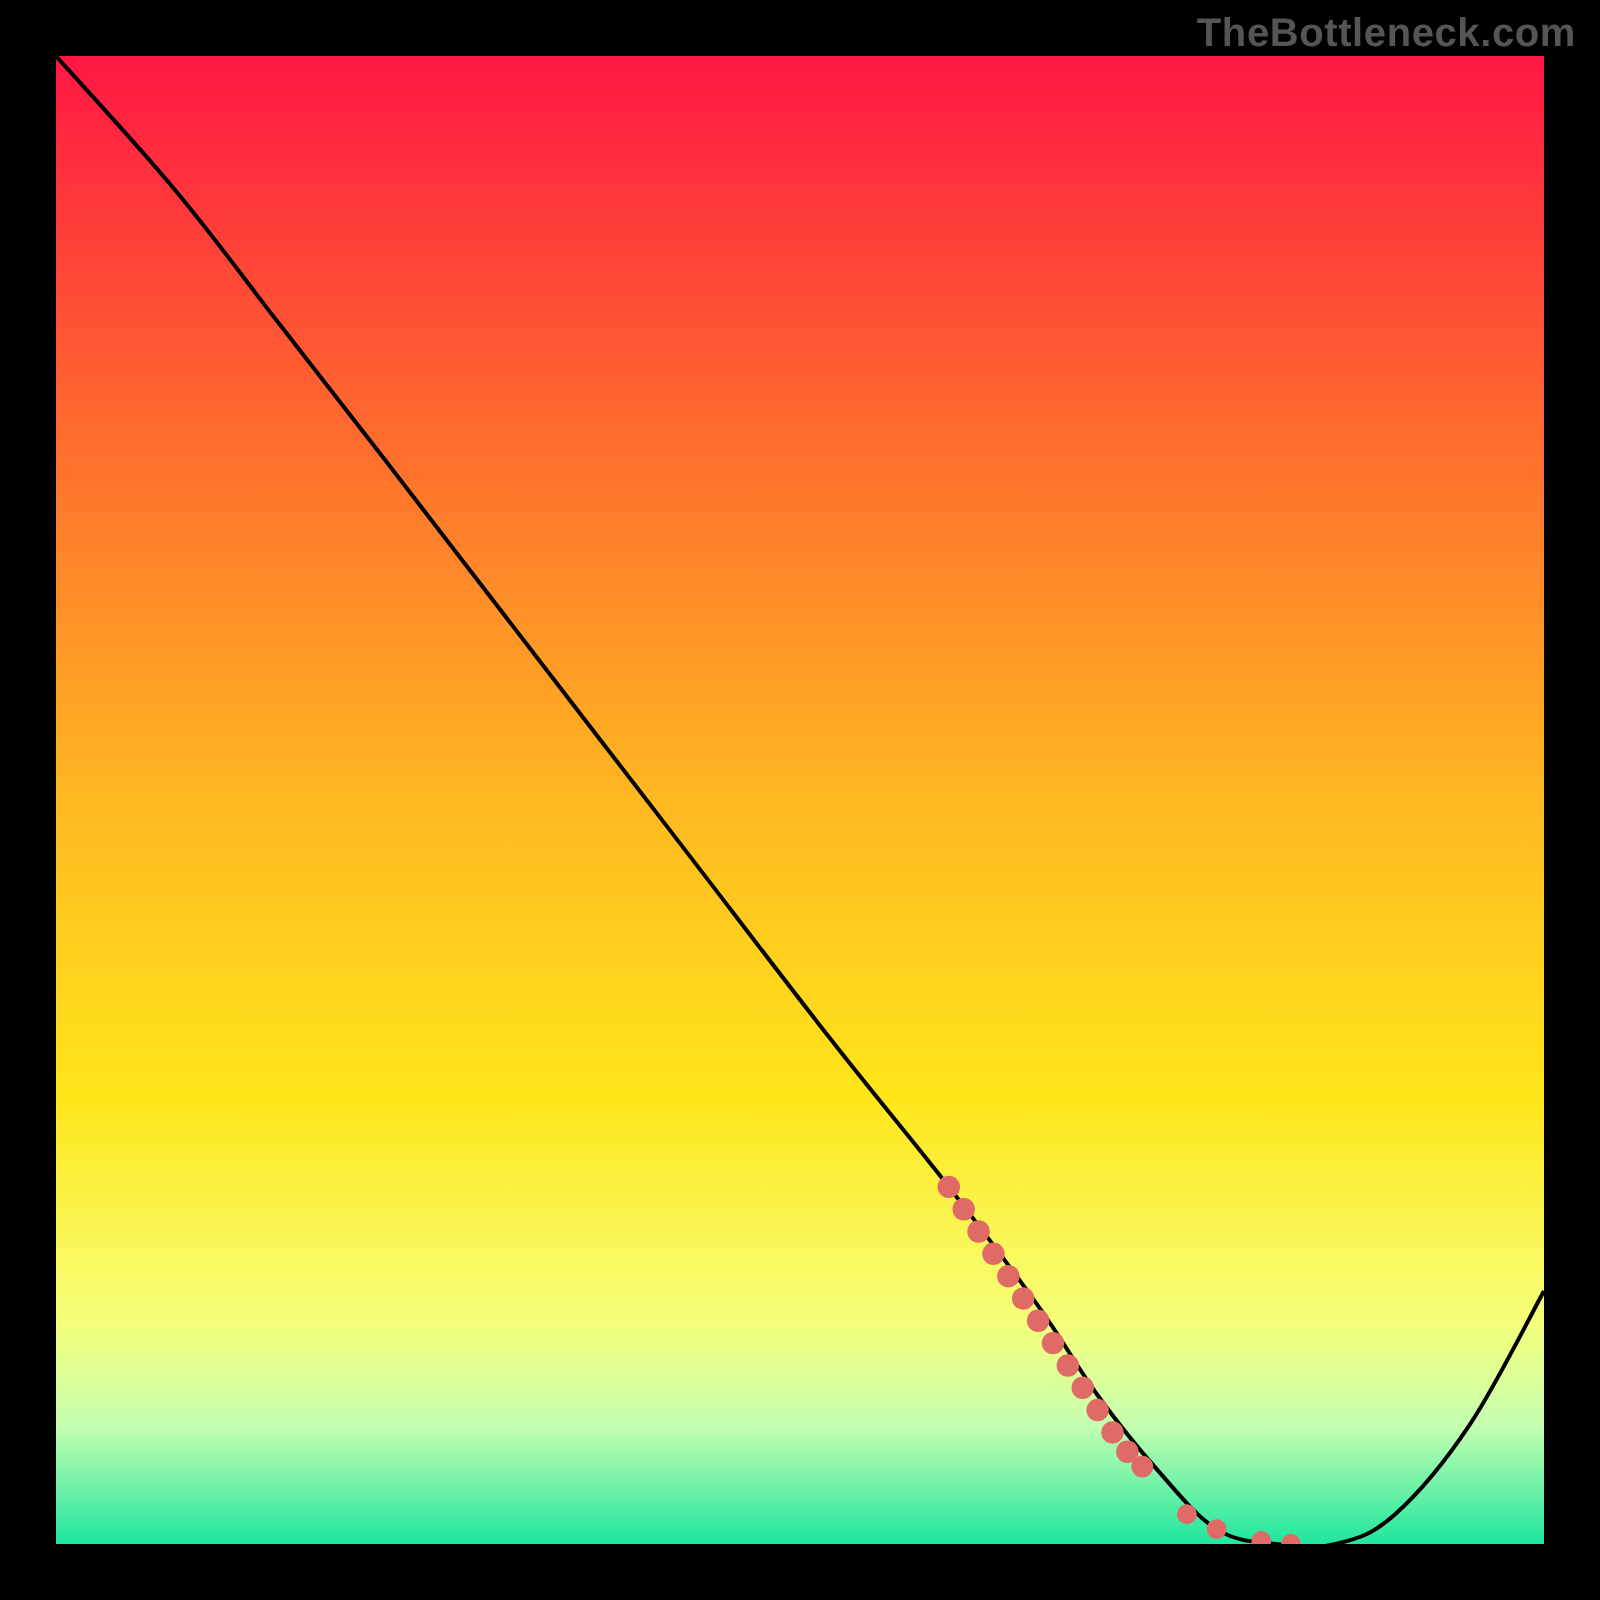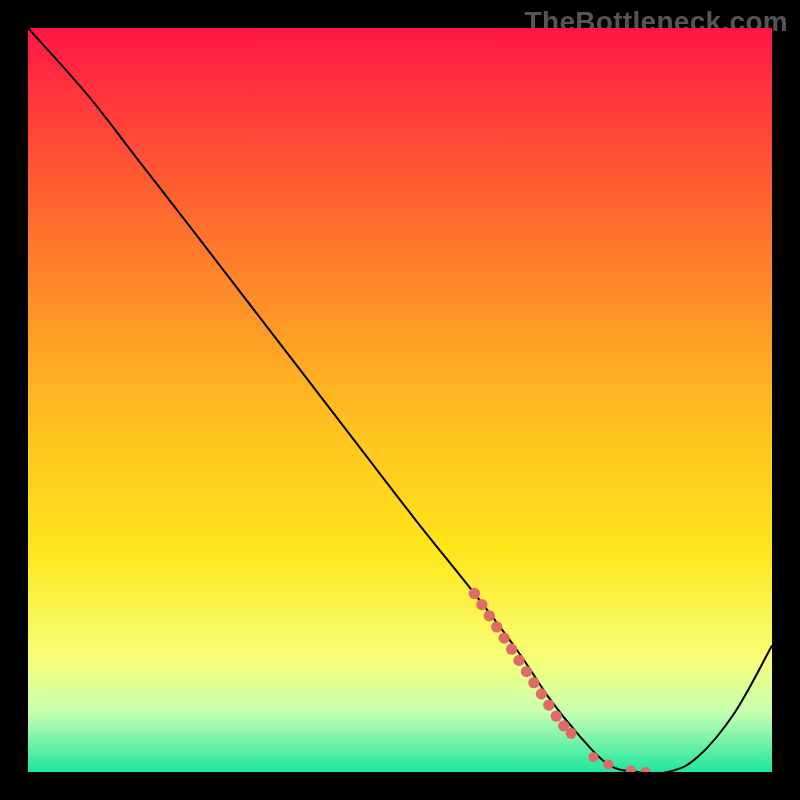--- a/index.html
+++ b/index.html
@@ -15,21 +15,21 @@
     position: relative;
     width: 800px;
     height: 800px;
     background: #000;
   }
   .watermark {
     position: absolute;
     top: 6px;
     right: 12px;
     color: #555;
-    font-size: 28px;
+    font-size: 20px;
     font-weight: 600;
     letter-spacing: 0.3px;
     user-select: none;
   }
   .plot {
     position: absolute;
     left: 28px;
     top: 28px;
     width: 744px;
     height: 744px;

